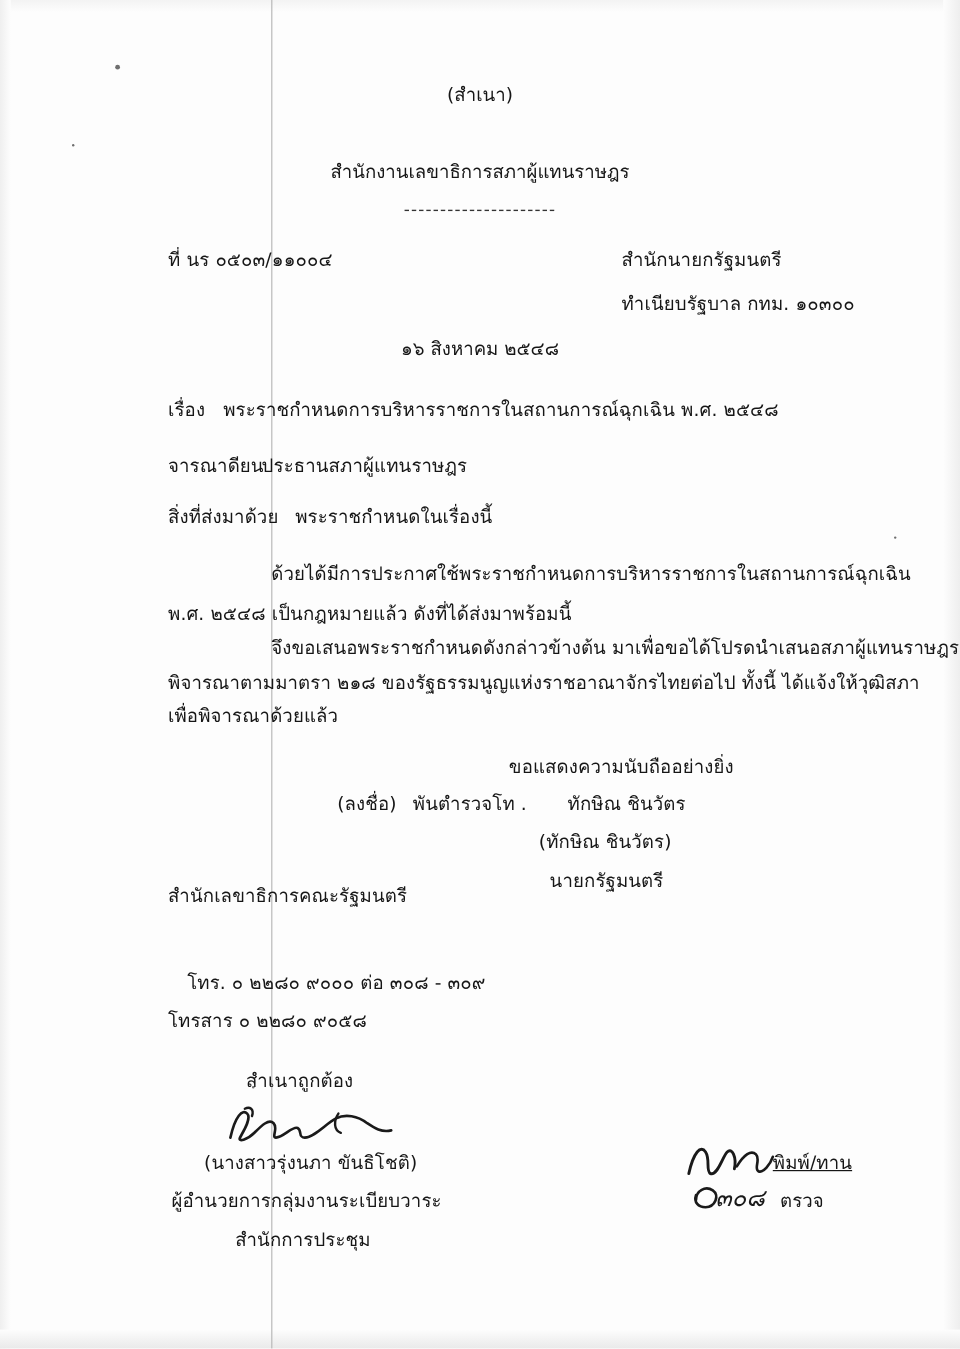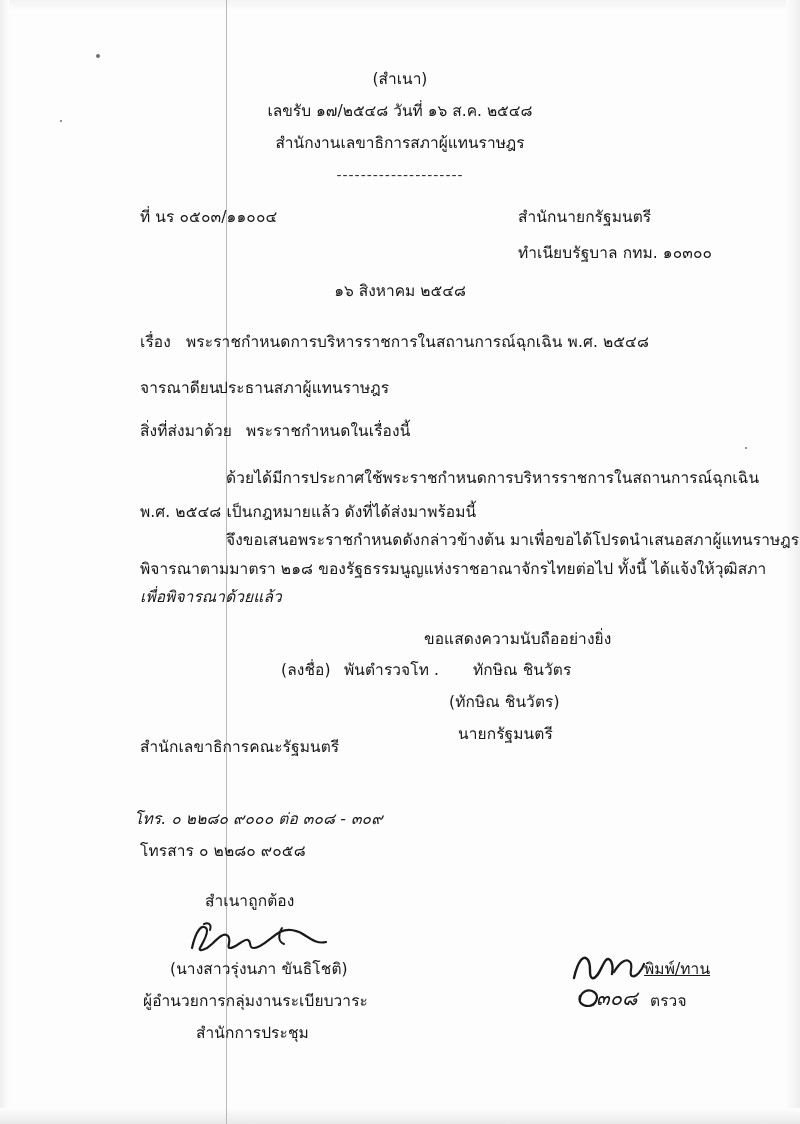--- a/index.html
+++ b/index.html
@@ -112,21 +112,20 @@
   <div class="fold-line"></div>
 
   <div class="speck" style="left:96px; top:54px; width:4px; height:4px;"></div>
   <div class="speck" style="left:60px; top:120px; width:2px; height:2px;"></div>
   <div class="speck" style="left:745px; top:447px; width:2px; height:2px;"></div>
   <div class="speck" style="left:210px; top:905px; width:2px; height:2px;"></div>
 
   <div class="doc">
 
     <div class="center" style="top:72px;">(สำเนา)</div>
-    <div class="center" style="top:104px;">เลขรับ ๑๗/๒๕๔๘ วันที่ ๑๖ ส.ค. ๒๕๔๘</div>
     <div class="center" style="top:136px;">สำนักงานเลขาธิการสภาผู้แทนราษฎร</div>
     <div class="dashes" style="top:168px;">---------------------</div>
 
     <div class="line" style="left:140px; top:210px;">ที่ นร ๐๕๐๓/๑๑๐๐๔</div>
     <div class="line" style="left:518px; top:210px;">สำนักนายกรัฐมนตรี</div>
     <div class="line" style="left:518px; top:246px;">ทำเนียบรัฐบาล กทม. ๑๐๓๐๐</div>
 
     <div class="center" style="top:284px;">๑๖ สิงหาคม ๒๕๔๘</div>
 
     <div class="line" style="left:140px; top:335px;">เรื่อง</div>
@@ -135,33 +134,33 @@
     <div class="line" style="left:140px; top:381px;">จารณาดียน</div>
     <div class="line" style="left:218px; top:381px;">ประธานสภาผู้แทนราษฎร</div>
 
     <div class="line" style="left:140px; top:424px;">สิ่งที่ส่งมาด้วย</div>
     <div class="line" style="left:246px; top:424px;">พระราชกำหนดในเรื่องนี้</div>
 
     <div class="line" style="left:226px; top:471px;">ด้วยได้มีการประกาศใช้พระราชกำหนดการบริหารราชการในสถานการณ์ฉุกเฉิน</div>
     <div class="line" style="left:140px; top:505px;">พ.ศ. ๒๕๔๘ เป็นกฎหมายแล้ว ดังที่ได้ส่งมาพร้อมนี้</div>
     <div class="line" style="left:226px; top:533px;">จึงขอเสนอพระราชกำหนดดังกล่าวข้างต้น มาเพื่อขอได้โปรดนำเสนอสภาผู้แทนราษฎร</div>
     <div class="line" style="left:140px; top:562px;">พิจารณาตามมาตรา ๒๑๘ ของรัฐธรรมนูญแห่งราชอาณาจักรไทยต่อไป ทั้งนี้ ได้แจ้งให้วุฒิสภา</div>
-    <div class="line" style="left:140px; top:590px;font-style:italic;">เพื่อพิจารณาด้วยแล้ว</div>
+    <div class="line" style="left:140px; top:590px;">เพื่อพิจารณาด้วยแล้ว</div>
 
     <div class="line" style="left:424px; top:632px;">ขอแสดงความนับถืออย่างยิ่ง</div>
 
     <div class="line" style="left:281px; top:663px;">(ลงชื่อ)</div>
     <div class="line" style="left:344px; top:663px;">พันตำรวจโท</div>
     <div class="line" style="left:434px; top:663px;">.</div>
     <div class="line" style="left:473px; top:663px;">ทักษิณ ชินวัตร</div>
     <div class="line" style="left:449px; top:695px;">(ทักษิณ ชินวัตร)</div>
     <div class="line" style="left:458px; top:727px;">นายกรัฐมนตรี</div>
 
     <div class="line" style="left:140px; top:740px;">สำนักเลขาธิการคณะรัฐมนตรี</div>
-    <div class="line" style="left:134px; top:812px;font-style:italic;">โทร. ๐ ๒๒๘๐ ๙๐๐๐ ต่อ ๓๐๘ - ๓๐๙</div>
+    <div class="line" style="left:156px; top:812px;">โทร. ๐ ๒๒๘๐ ๙๐๐๐ ต่อ ๓๐๘ - ๓๐๙</div>
     <div class="line" style="left:140px; top:844px;">โทรสาร ๐ ๒๒๘๐ ๙๐๕๘</div>
 
     <div class="line" style="left:205px; top:894px;">สำเนาถูกต้อง</div>
 
     <svg class="ink" style="left:186px; top:918px;" width="160" height="40" viewBox="0 0 160 40">
       <path d="M6,30 C10,12 16,6 20,10 C24,14 16,26 14,30 C12,34 20,32 26,26 C32,20 38,14 42,18 C46,22 40,30 44,30 C50,30 58,20 62,22 C66,24 62,30 68,30 C76,30 86,18 94,14 C102,10 112,12 120,18 C126,22 132,26 140,24" fill="none" stroke="#1a1a1a" stroke-width="2.2" stroke-linecap="round"></path>
       <path d="M18,6 C22,4 26,6 24,12" fill="none" stroke="#1a1a1a" stroke-width="2" stroke-linecap="round"></path>
       <path d="M96,10 C92,16 92,24 98,26" fill="none" stroke="#1a1a1a" stroke-width="2" stroke-linecap="round"></path>
     </svg>
 

